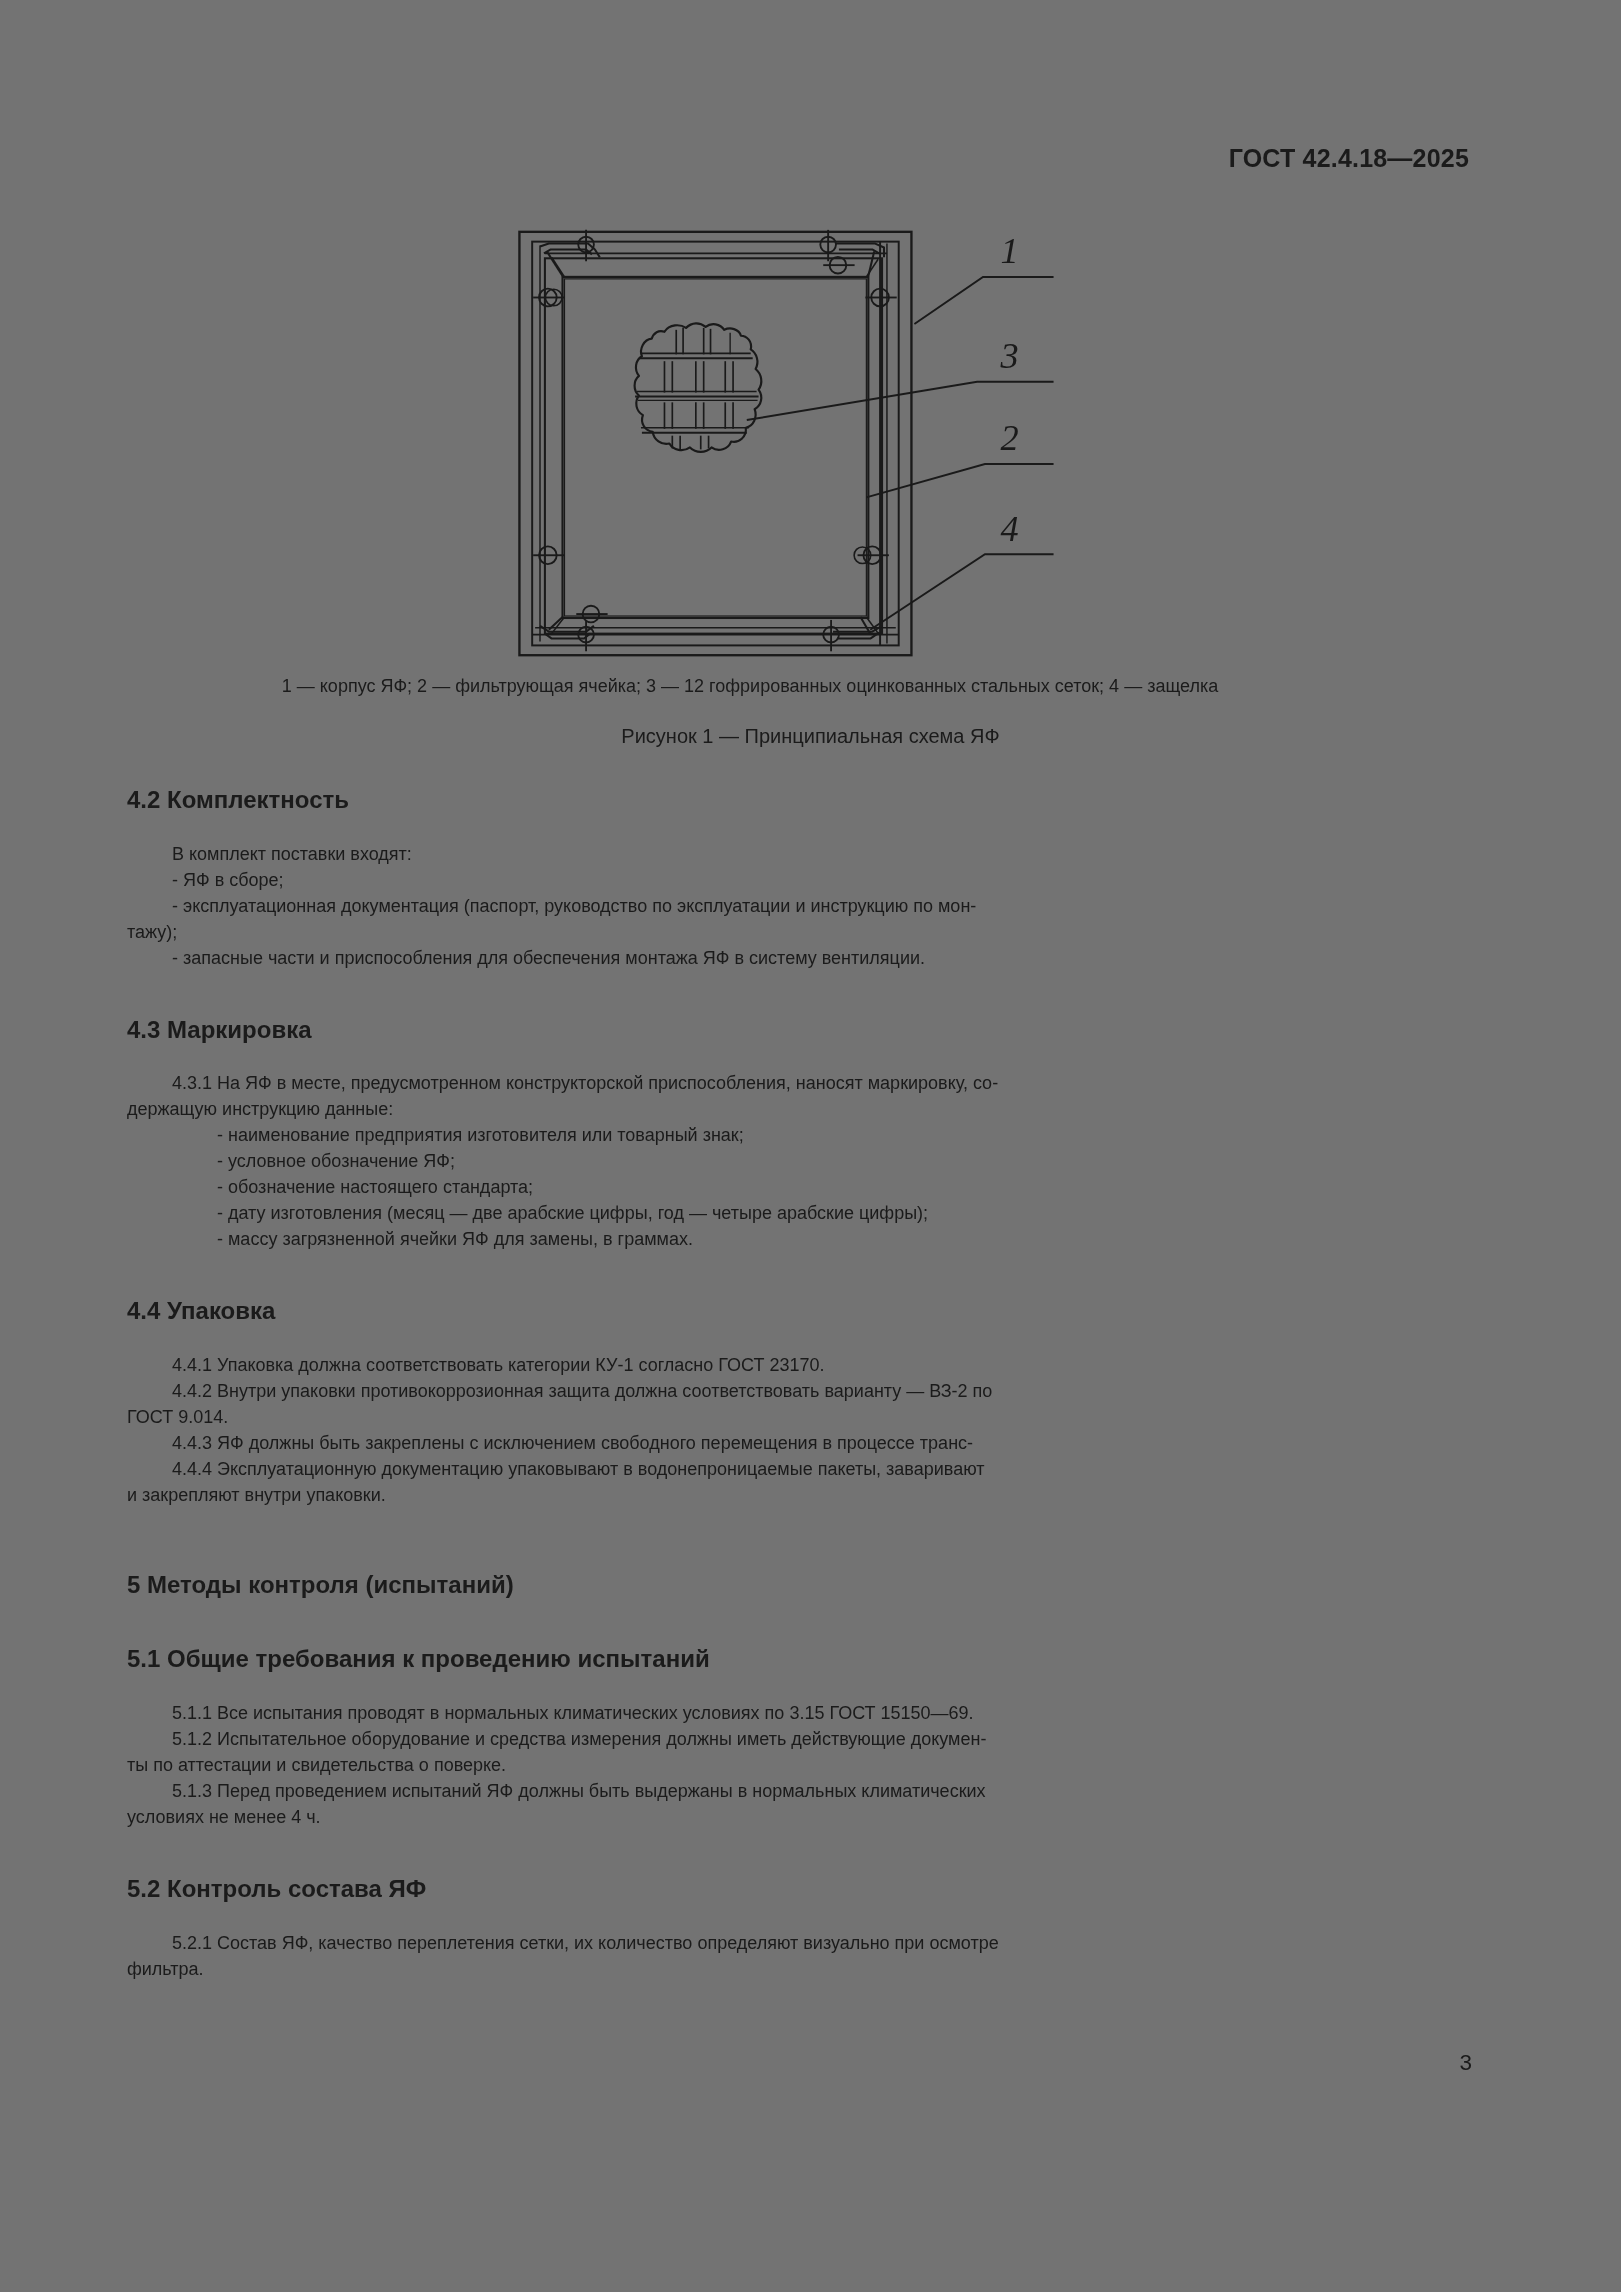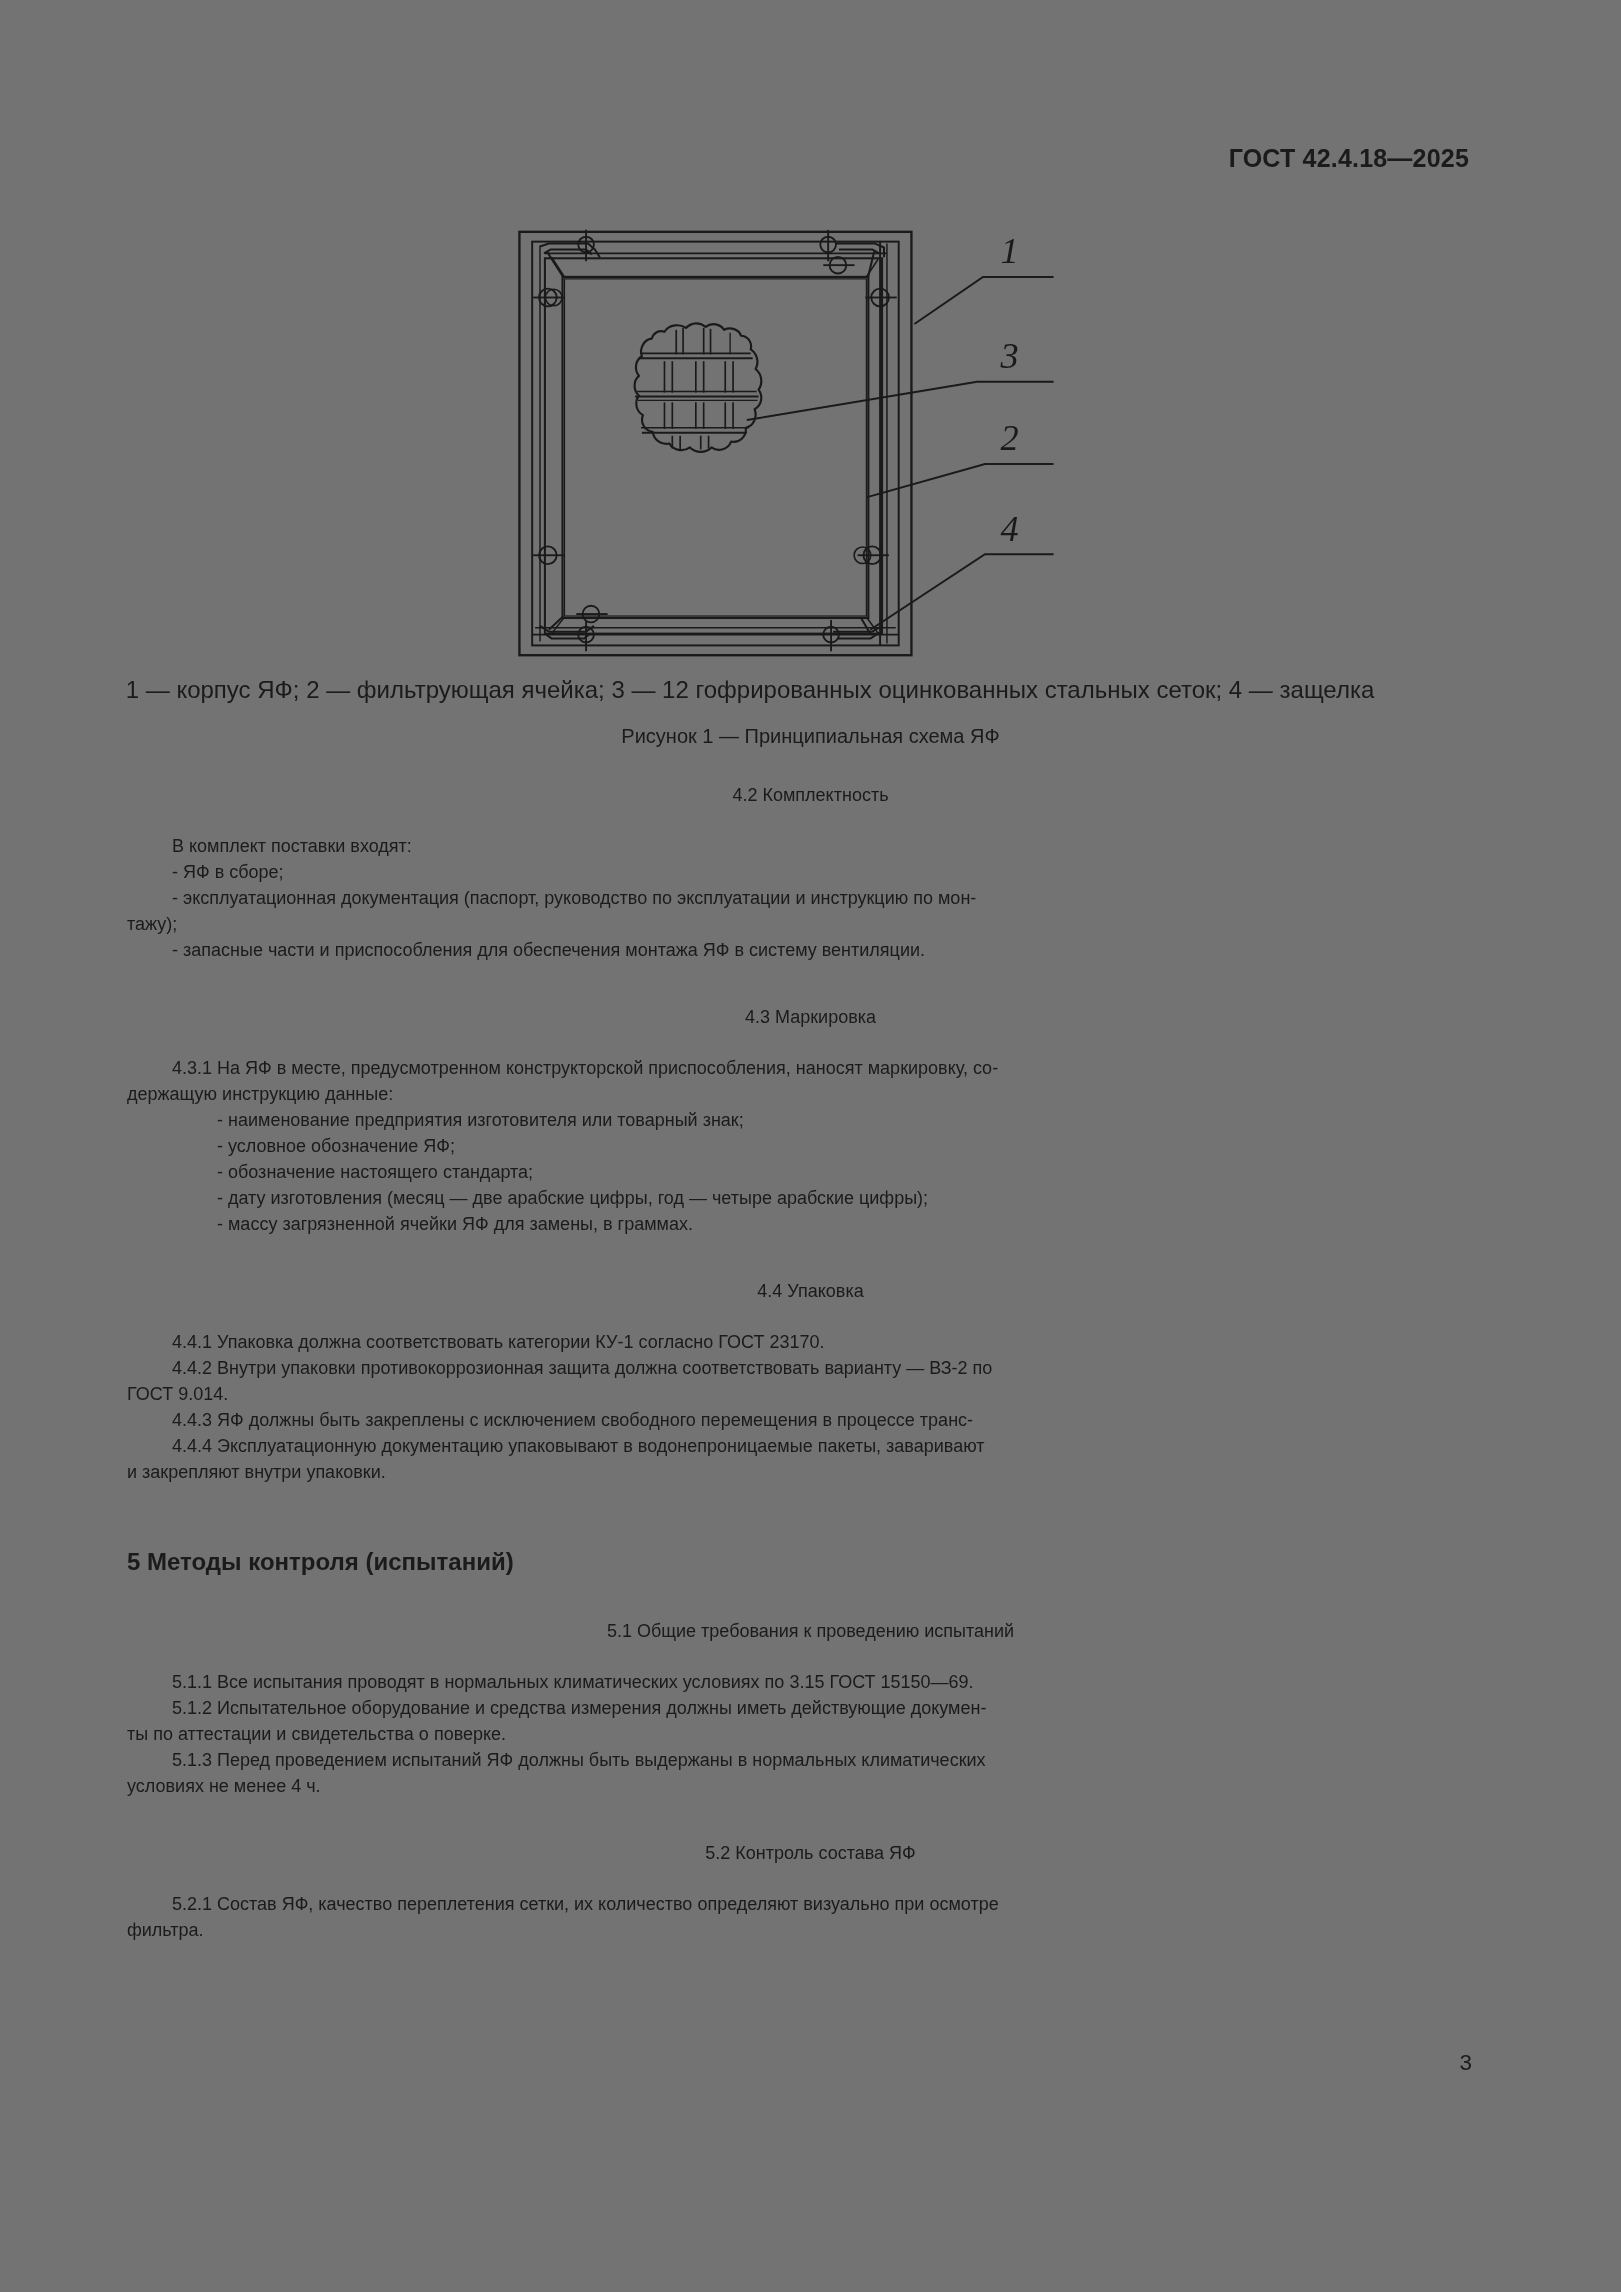--- a/index.html
+++ b/index.html
@@ -41,46 +41,45 @@
   .figure-svg-holder {
     width: 1621px;
     display: block;
   }
   .fig-legend {
     position: absolute;
     top: 676px;
     left: 0;
     width: 1500px;
     text-align: center;
-    font-size: 24px;
+    font-size: 18px;
     white-space: nowrap;
   }
   .fig-title {
     position: absolute;
     top: 725px;
     left: 0;
     width: 1621px;
     text-align: center;
     font-size: 20px;
   }
 
   
   .body-text {
     position: absolute;
     top: 784px;
     left: 127px;
     width: 1367px;
   }
   .h-sub {
-    font-size: 18px;
-    font-weight: normal;
+    font-size: 24px;
+    font-weight: bold;
     margin: 0;
     padding: 0;
     line-height: 1.3;
-    text-align: center;
   }
   .h-major {
     font-size: 24px;
     font-weight: bold;
     margin: 0;
     line-height: 1.3;
   }
   .p {
     font-size: 18px;
     line-height: 1.445;

